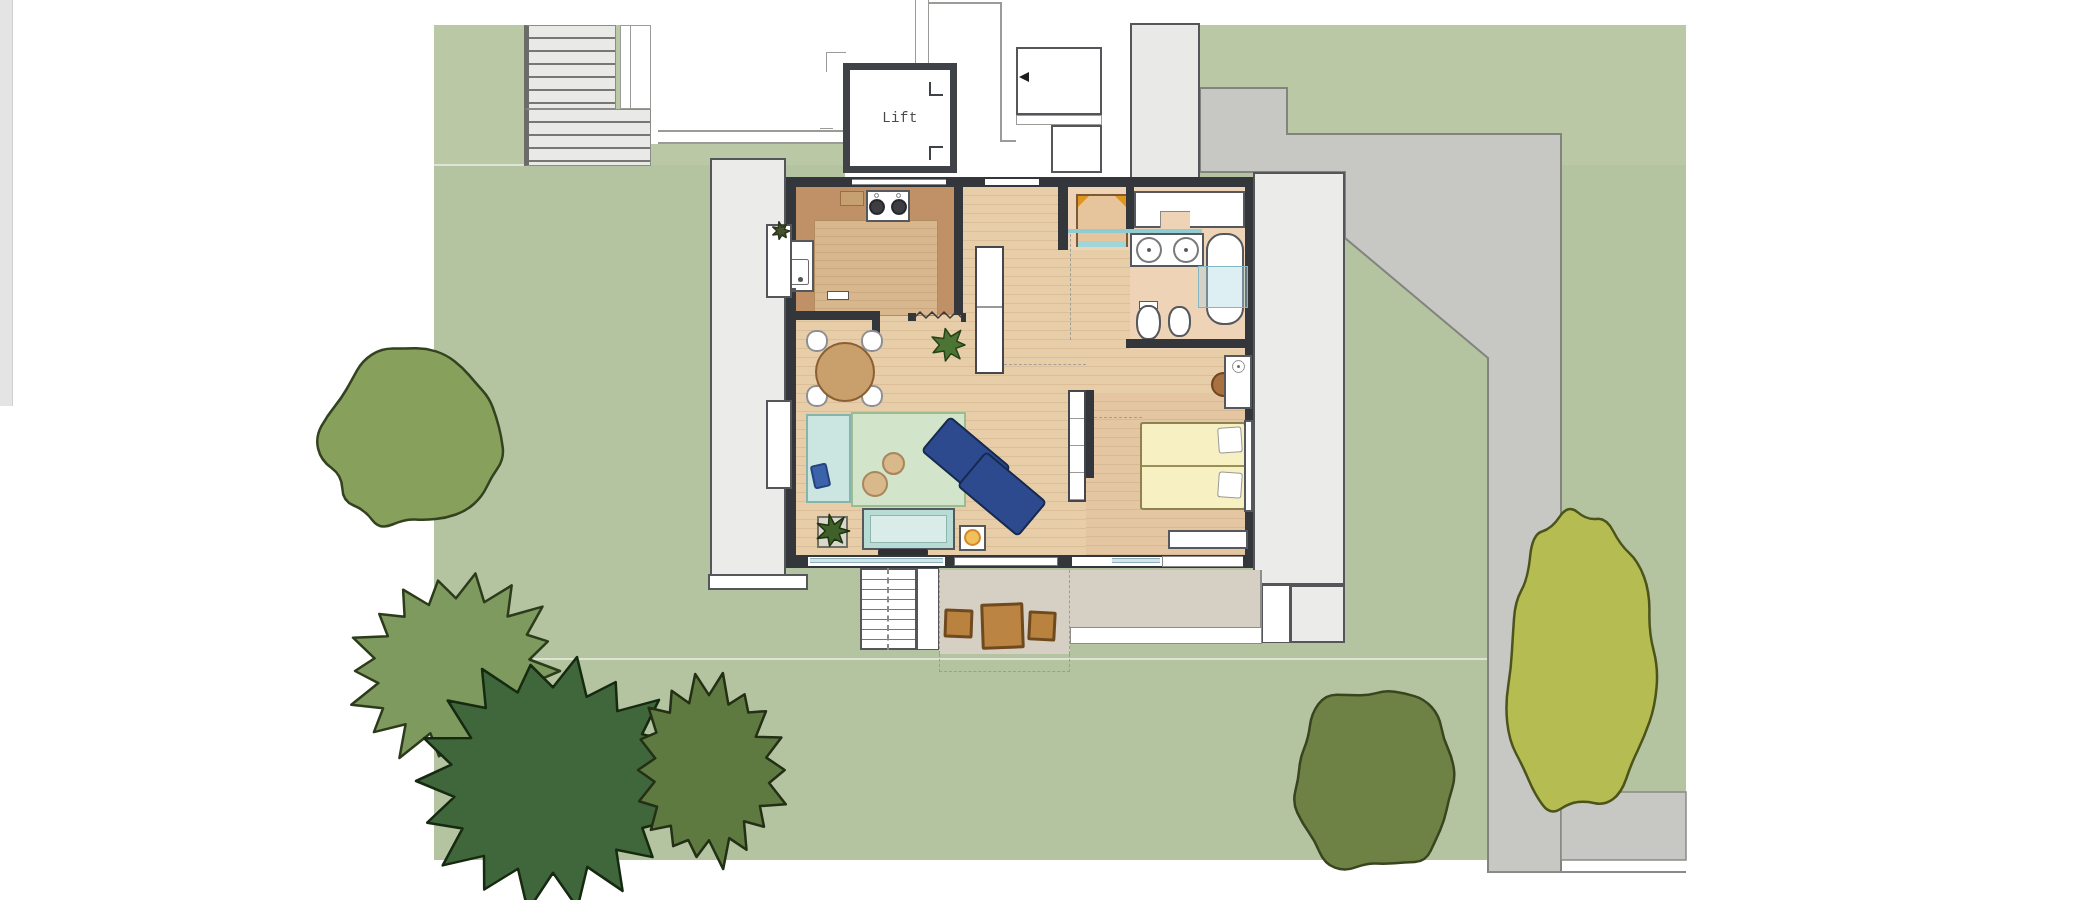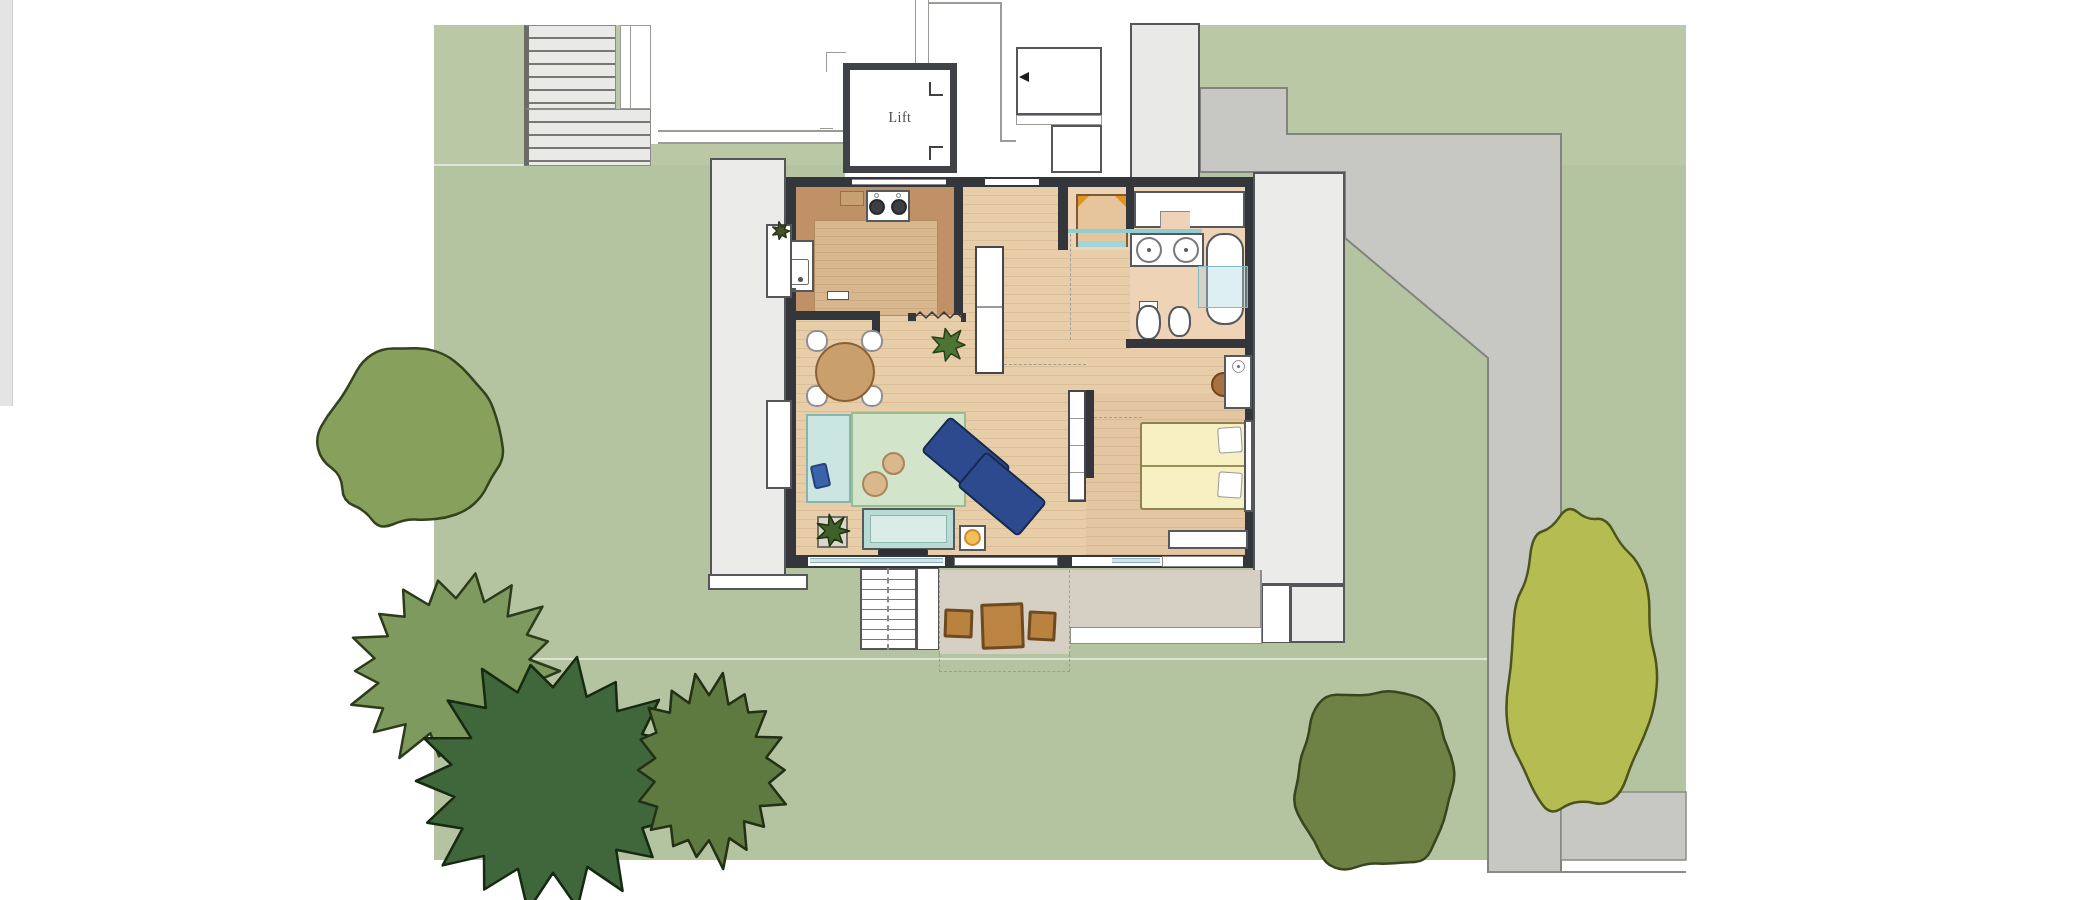--- a/index.html
+++ b/index.html
@@ -1,17 +1,17 @@
 <!DOCTYPE html>
 <html style="--lawn: #b4c4a0; --lawn-upper: #bac8a6; --lawn-line: rgba(255,255,255,0.55); --driveway: #c7c8c3; --driveway-edge: #83847f; --stair-fill: #e9e9e7; --tread: #787873; --structure-edge: #55565a; --deck: #ebecea; --wall: #33363b; --wall-light: #9b9b97; --floor-wood: #e8cda9; --kitchen-counter: #c09166; --kitchen-floor: #d9b78e; --room-warm: #eed3b6; --bedroom-floor: #e4c6a3; --rug: #d2e5ca; --mat: #cbe5e0; --tv-board: #b7dbd5; --sofa: #2c4a8d; --sofa-edge: #16294e; --bed: #f6f0c3; --terrace: #d6cfc4; --stool: #b9833f; --stool-edge: #6f4a1e; --glass: #cfe7ec; --glass-line: #8fcdd3; --table-wood: #c99f6b; --accent-orange: #d2882f;"><head>
 <meta charset="utf-8">
 <style>
   html,body{margin:0;padding:0;background:#fff;}
   #canvas{position:relative;width:2100px;height:900px;background:#fff;overflow:hidden;
-          font-family:Liberation Serif, serif;}
+          font-family:Liberation Mono, monospace;}
   .abs{position:absolute;box-sizing:border-box;}
   
   .left-strip{left:0;top:0;width:13px;height:406px;background:#e4e4e4;border-right:1px solid #d0d0d0;}
   .lawn{left:434px;top:25px;width:1252px;height:835px;background:var(--lawn);}
   .lawn-upper{left:434px;top:25px;width:1252px;height:140px;background:var(--lawn-upper);}
   .lawn-line{height:2px;background:var(--lawn-line);}
   svg.layer{position:absolute;left:0;top:0;width:2100px;height:900px;}
   
   .stair{background:var(--stair-fill);border:1.5px solid #8b8c88;}
   .treads-d{background-image:repeating-linear-gradient(to bottom,transparent 0 11px,var(--tread) 11px 13px);}

